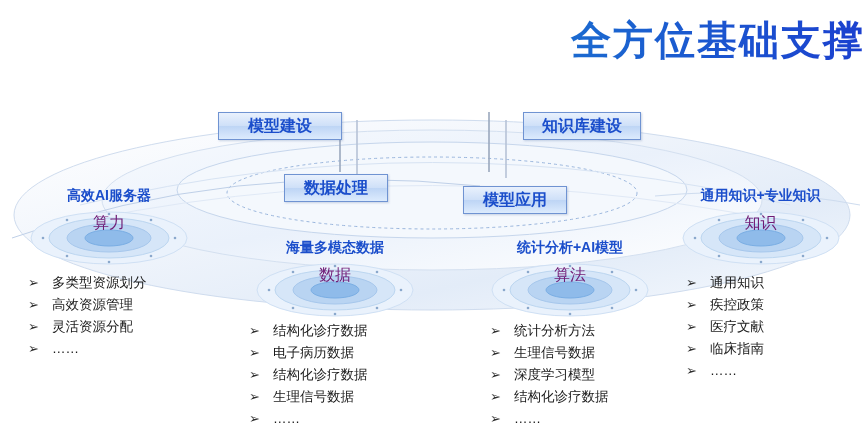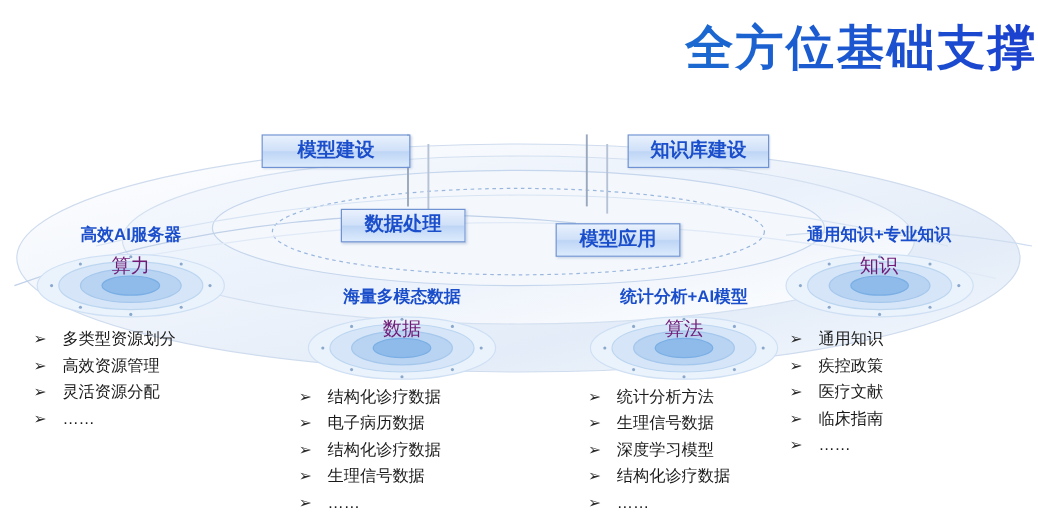--- a/index.html
+++ b/index.html
@@ -126,21 +126,21 @@
     top: 0;
     color: #2c2c2c;
     font-size: 13px;
     line-height: 22px;
   }
 
   
   #col-compute   { left: 14px;  top: 186px; width: 190px; }
   #col-data      { left: 235px; top: 238px; width: 200px; }
   #col-algo      { left: 470px; top: 238px; width: 200px; }
-  #col-knowledge { left: 630px; top: 186px; width: 205px; }
+  #col-knowledge { left: 658px; top: 186px; width: 205px; }
 
   #col-compute   .bullets { margin-top: 12px; margin-left: 12px; }
   #col-knowledge .bullets { margin-top: 12px; margin-left: 26px; }
   #col-data      .bullets { margin-top: 8px;  margin-left: 12px; }
   #col-algo      .bullets { margin-top: 8px;  margin-left: 18px; }
 </style>
 </head>
 <body>
 
 <div id="slide">

